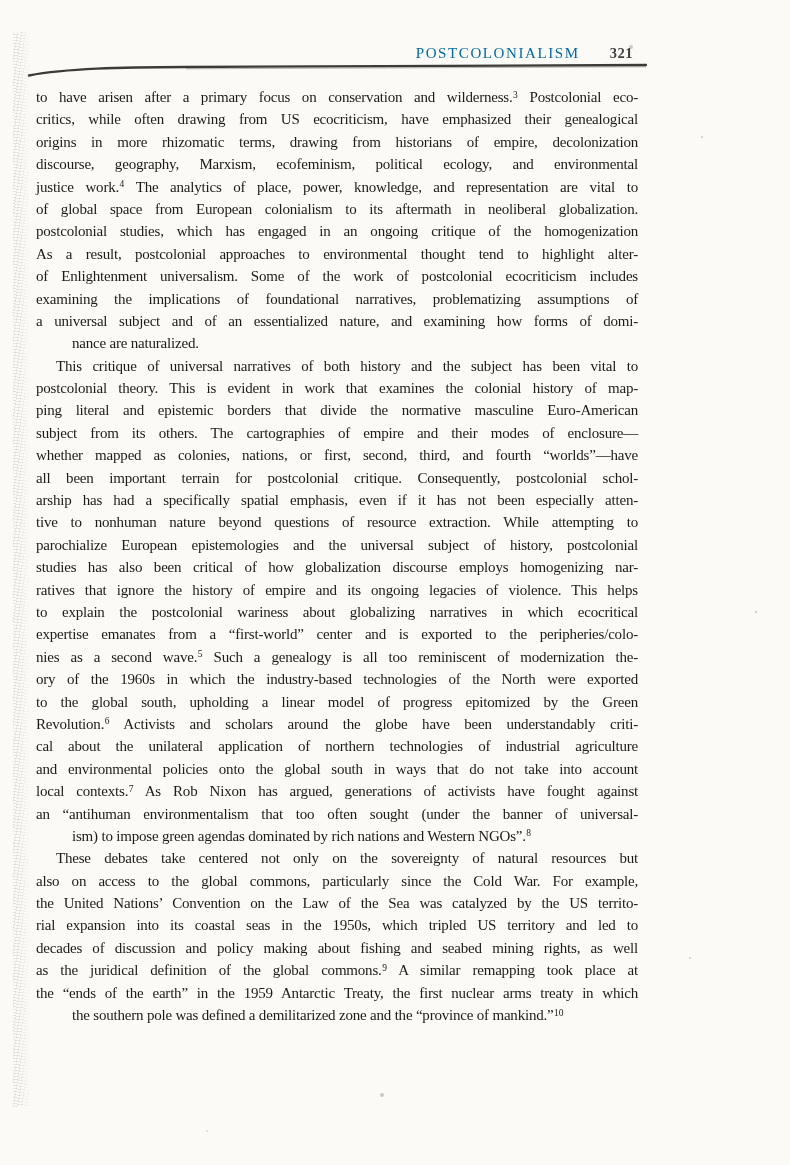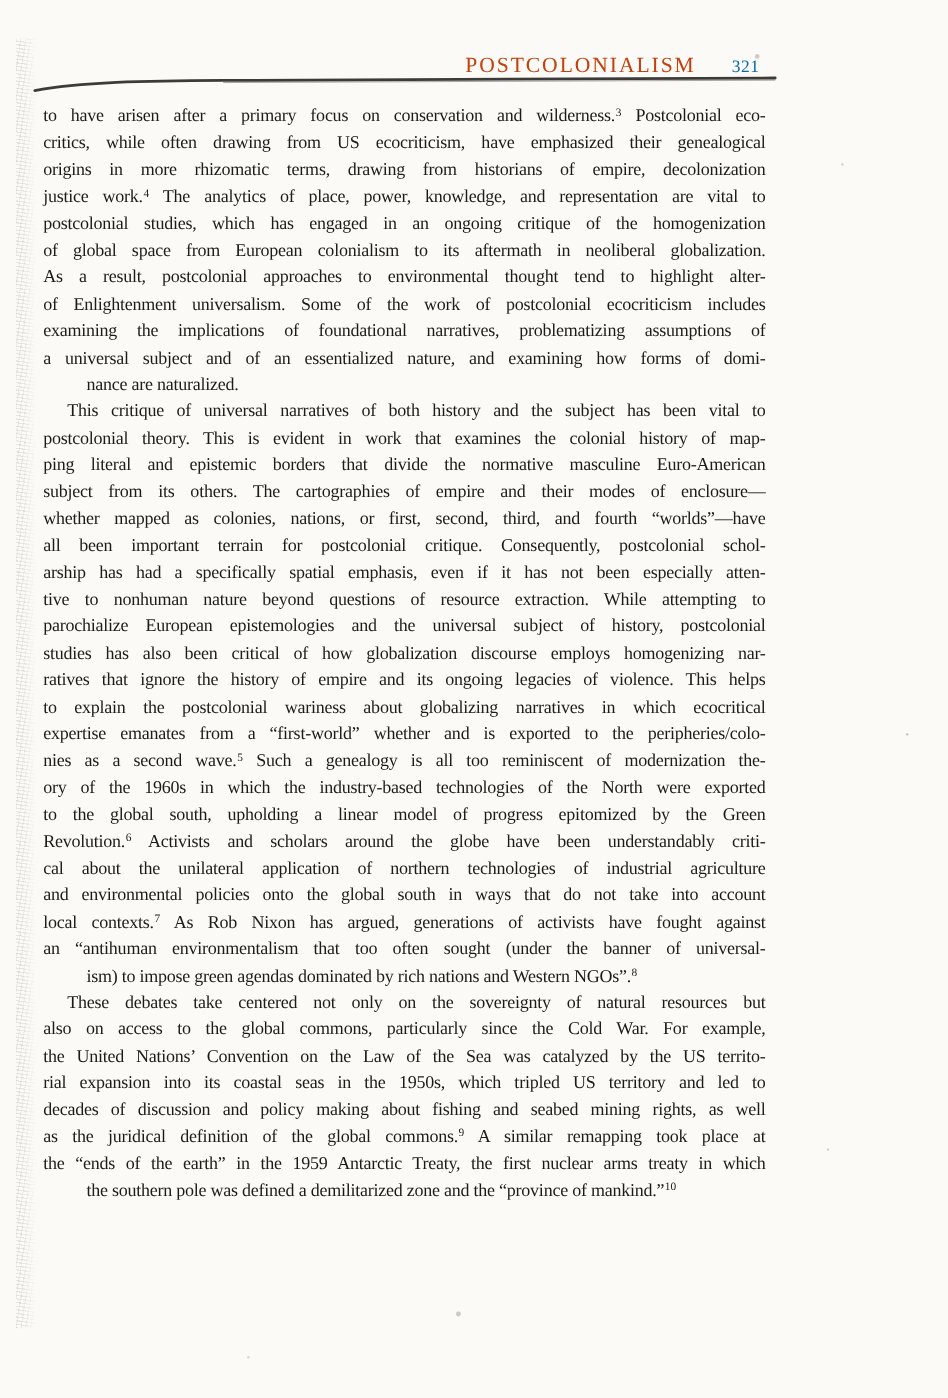--- a/index.html
+++ b/index.html
@@ -34,24 +34,24 @@
       689px 957px 0 0   rgba(140,138,130,.4),
       381px 1094px 0 1px rgba(130,128,120,.4),
       206px 1130px 0 0  rgba(150,148,140,.35);
   }
 
   .running-head {
     position: absolute; top: 44px; left: 0; width: 633px;
     text-align: right; white-space: nowrap;
   }
   .head-title {
-    font-size: 18px; letter-spacing: 1.6px; color: #c2410c;
+    font-size: 15px; letter-spacing: 1.6px; color: #0369a1;
   }
   .head-page {
-    font-size: 14.5px; margin-left: 30px; letter-spacing: .5px; color: #0369a1;
+    font-size: 14.5px; margin-left: 30px; letter-spacing: .5px; color: #404040; font-weight: bold;
   }
   .head-rule { position: absolute; left: 26px; top: 62px; }
 
   .text-block {
     position: absolute; left: 36px; top: 86px; width: 602px;
   }
   .line {
     height: 22.4px; line-height: 22.4px;
     font-size: 15px;
     letter-spacing: -0.2px;
@@ -81,41 +81,42 @@
 
   <svg class="head-rule" width="624" height="18" viewBox="0 0 624 18">
     <path d="M 3 13.5 C 40 6.5, 95 5.2, 160 5 L 620 3" fill="none" stroke="#2c2a26" stroke-width="2.3" stroke-linecap="round" opacity="0.92"></path>
     <path d="M 160 6.8 L 620 4.8" fill="none" stroke="#3a3833" stroke-width="0.8" opacity="0.45"></path>
   </svg>
 
   <main class="text-block" id="text-block">
       <div class="line">to have arisen after a primary focus on conservation and wilderness.<span class="sup">3</span> Postcolonial eco-</div>
       <div class="line">critics, while often drawing from US ecocriticism, have emphasized their genealogical</div>
       <div class="line">origins in more rhizomatic terms, drawing from historians of empire, decolonization</div>
+      <div class="line">discourse, geography, Marxism, ecofeminism, political ecology, and environmental</div>
       <div class="line">justice work.<span class="sup">4</span> The analytics of place, power, knowledge, and representation are vital to</div>
+      <div class="line">of global space from European colonialism to its aftermath in neoliberal globalization.</div>
       <div class="line">postcolonial studies, which has engaged in an ongoing critique of the homogenization</div>
-      <div class="line">of global space from European colonialism to its aftermath in neoliberal globalization.</div>
       <div class="line">As a result, postcolonial approaches to environmental thought tend to highlight alter-</div>
       <div class="line">of Enlightenment universalism. Some of the work of postcolonial ecocriticism includes</div>
       <div class="line">examining the implications of foundational narratives, problematizing assumptions of</div>
       <div class="line">a universal subject and of an essentialized nature, and examining how forms of domi-</div>
       <div class="line para-end">nance are naturalized.</div>
       <div class="line indent">This critique of universal narratives of both history and the subject has been vital to</div>
       <div class="line">postcolonial theory. This is evident in work that examines the colonial history of map-</div>
       <div class="line">ping literal and epistemic borders that divide the normative masculine Euro-American</div>
       <div class="line">subject from its others. The cartographies of empire and their modes of enclosure—</div>
       <div class="line">whether mapped as colonies, nations, or first, second, third, and fourth “worlds”—have</div>
       <div class="line">all been important terrain for postcolonial critique. Consequently, postcolonial schol-</div>
       <div class="line">arship has had a specifically spatial emphasis, even if it has not been especially atten-</div>
       <div class="line">tive to nonhuman nature beyond questions of resource extraction. While attempting to</div>
       <div class="line">parochialize European epistemologies and the universal subject of history, postcolonial</div>
       <div class="line">studies has also been critical of how globalization discourse employs homogenizing nar-</div>
       <div class="line">ratives that ignore the history of empire and its ongoing legacies of violence. This helps</div>
       <div class="line">to explain the postcolonial wariness about globalizing narratives in which ecocritical</div>
-      <div class="line">expertise emanates from a “first-world” whether and is exported to the peripheries/colo-</div>
+      <div class="line">expertise emanates from a “first-world” center and is exported to the peripheries/colo-</div>
       <div class="line">nies as a second wave.<span class="sup">5</span> Such a genealogy is all too reminiscent of modernization the-</div>
       <div class="line">ory of the 1960s in which the industry-based technologies of the North were exported</div>
       <div class="line">to the global south, upholding a linear model of progress epitomized by the Green</div>
       <div class="line">Revolution.<span class="sup">6</span> Activists and scholars around the globe have been understandably criti-</div>
       <div class="line">cal about the unilateral application of northern technologies of industrial agriculture</div>
       <div class="line">and environmental policies onto the global south in ways that do not take into account</div>
       <div class="line">local contexts.<span class="sup">7</span> As Rob Nixon has argued, generations of activists have fought against</div>
       <div class="line">an “antihuman environmentalism that too often sought (under the banner of universal-</div>
       <div class="line para-end">ism) to impose green agendas dominated by rich nations and Western NGOs”.<span class="sup">8</span></div>
       <div class="line indent">These debates take centered not only on the sovereignty of natural resources but</div>

